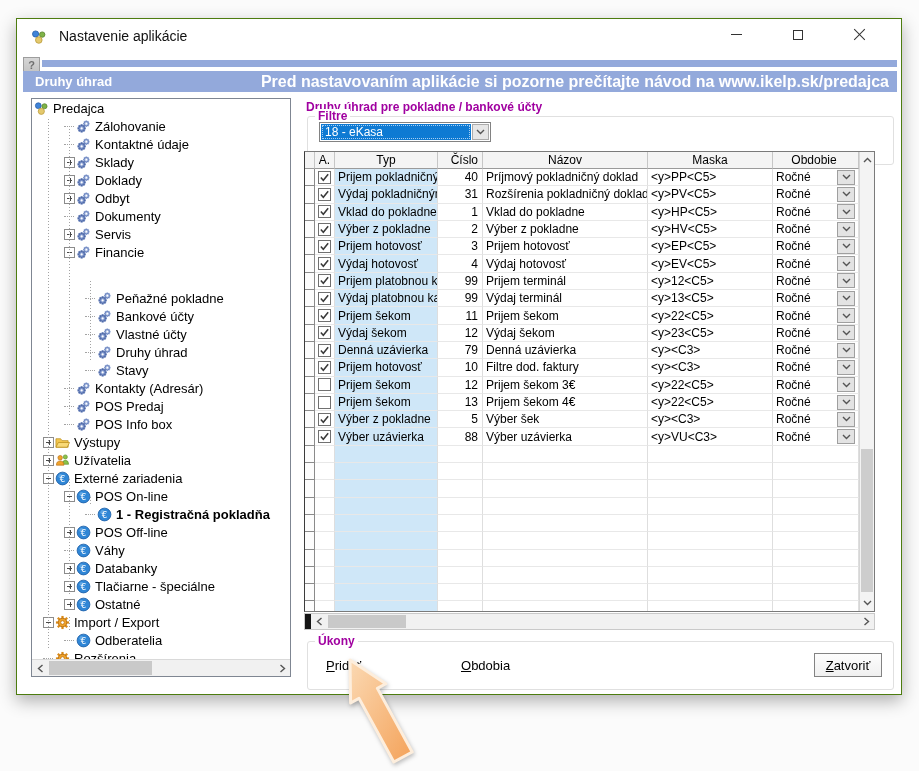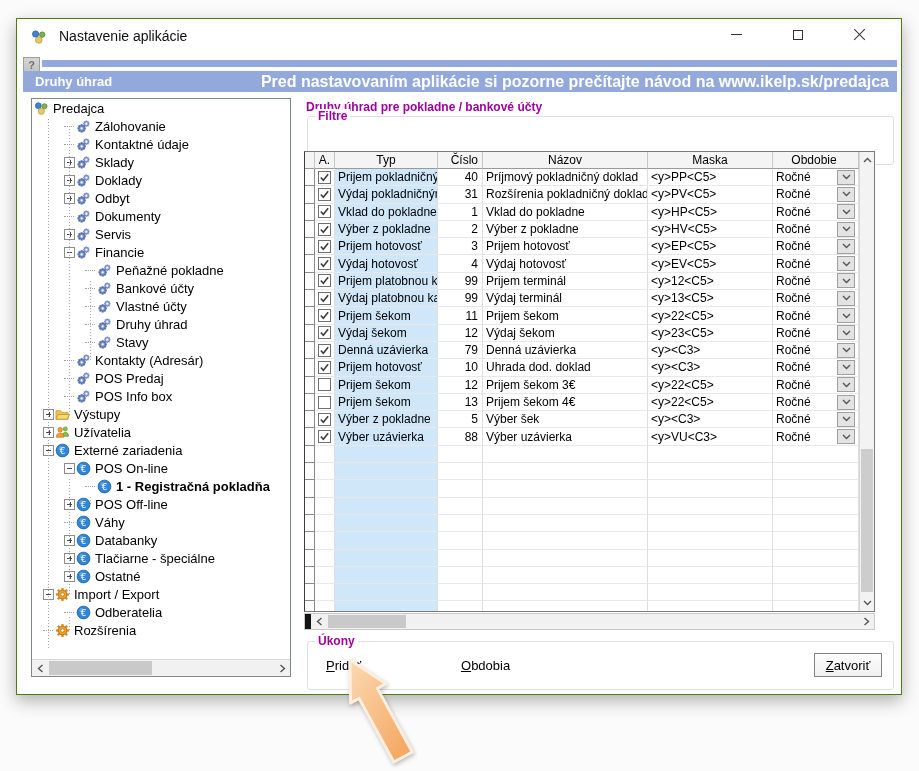--- a/index.html
+++ b/index.html
@@ -435,21 +435,21 @@
                 <line x1="6" y1="10" x2="2.8" y2="6.8"></line>
                 <line x1="6" y1="10" x2="9.2" y2="13.2"></line>
                 <line x1="6" y1="10" x2="2.8" y2="13.2"></line>
               </g>
               <circle cx="6" cy="10" r="3.1" fill="#7f97cd" stroke="#3f5a99" stroke-width="0.8"></circle>
               <circle cx="6" cy="10" r="1.2" fill="#fff"></circle>
             </svg>
           </span>
           <span class="lbl">Financie</span>
         </div>
-        <div class="tree-row" style="padding-left: 53px;">
+        <div class="tree-row" style="padding-left: 53px; margin-top: 28px;">
           <span class="stub"></span>
           <span class="ticon">
             <svg viewBox="0 0 16 16">
               <g stroke="#93a9d6" stroke-width="1.8">
                 <line x1="11" y1="5" x2="14.5" y2="5"></line>
                 <line x1="11" y1="5" x2="11" y2="1.5"></line>
                 <line x1="11" y1="5" x2="7.5" y2="5"></line>
                 <line x1="11" y1="5" x2="11" y2="8.5"></line>
                 <line x1="11" y1="5" x2="13.5" y2="2.5"></line>
                 <line x1="11" y1="5" x2="8.5" y2="2.5"></line>
@@ -880,20 +880,28 @@
             <path d="M1.5 1 L5.5 4.5 L1.5 8" stroke="#555" stroke-width="1.4" fill="none"></path>
           </svg>
         </div>
     </div>
   </div>
 
   <div class="panel-title">Druhy úhrad pre pokladne / bankové účty</div>
 
   <div class="groupbox gb-filtre">
     <span class="gb-cap">Filtre</span>
+  </div>
+  <div class="combo">
+    <div class="sel">18 - eKasa</div>
+    <div class="cbtn">
+      <svg width="9" height="6" viewBox="0 0 9 6">
+          <path d="M1 1 L4.5 4.5 L8 1" stroke="#555" stroke-width="1.4" fill="none"></path>
+        </svg>
+    </div>
   </div>
 
   <div class="grid">
     <div class="grid-inner">
       <div class="thead">
         <div class="th c-sel"></div>
         <div class="th c-a">A.</div>
         <div class="th c-typ">Typ</div>
         <div class="th c-cislo">Číslo</div>
         <div class="th c-nazov">Názov</div>
@@ -1147,21 +1155,21 @@
             <div class="td c-sel"></div>
             <div class="td c-a">
               <span class="cb">
                 <svg width="11" height="11" viewBox="0 0 12 12">
                   <path d="M2 6 L4.7 9 L10 2.5" stroke="#3a3a3a" stroke-width="1.7" fill="none"></path>
                 </svg>
               </span>
             </div>
             <div class="td c-typ">Prijem hotovosť</div>
             <div class="td c-cislo">10</div>
-            <div class="td c-nazov">Uhrada dod. doklad</div>
+            <div class="td c-nazov">Filtre dod. faktury</div>
             <div class="td c-maska">&lt;y&gt;&lt;C3&gt;</div>
             <div class="td c-obd">
               <span>Ročné</span>
               <span class="obtn">
                 <svg width="9" height="6" viewBox="0 0 9 6">
                   <path d="M1 1 L4.5 4.5 L8 1" stroke="#555" stroke-width="1.4" fill="none"></path>
                 </svg>
               </span>
             </div>
           </div>

